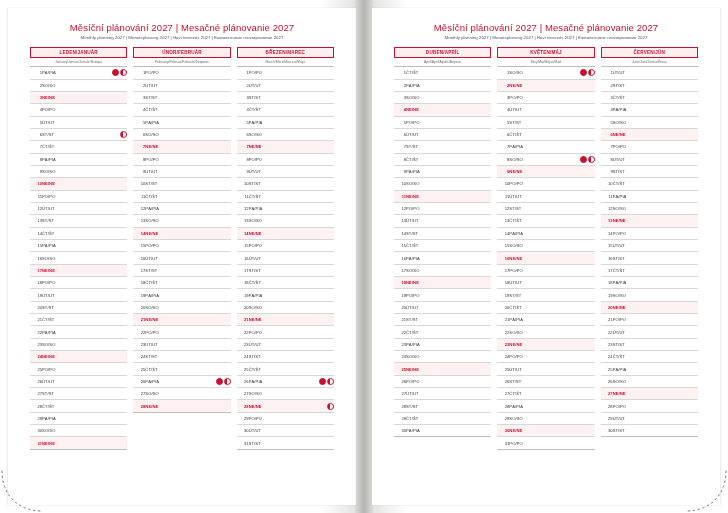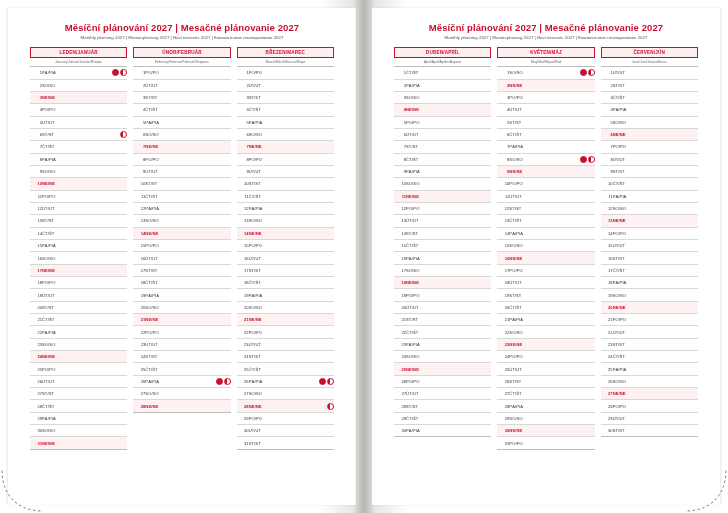--- a/index.html
+++ b/index.html
@@ -26,21 +26,21 @@
     background:linear-gradient(90deg,rgba(0,0,0,.04),rgba(0,0,0,.16),rgba(0,0,0,.04));
     pointer-events:none;
   }
   .inner{
     position:absolute;left:22px;right:22px;top:14px;bottom:14px;
   }
   .title{
     text-align:center;
     color:#c8102e;
     font-size:9.5px;
-    font-weight:bold;
+    font-weight:normal;
     letter-spacing:.1px;
     margin-bottom:2px;
     white-space:nowrap;
   }
   .subtitle{
     text-align:center;
     color:#555;
     font-size:4.4px;
     margin-bottom:7px;
     white-space:nowrap;

